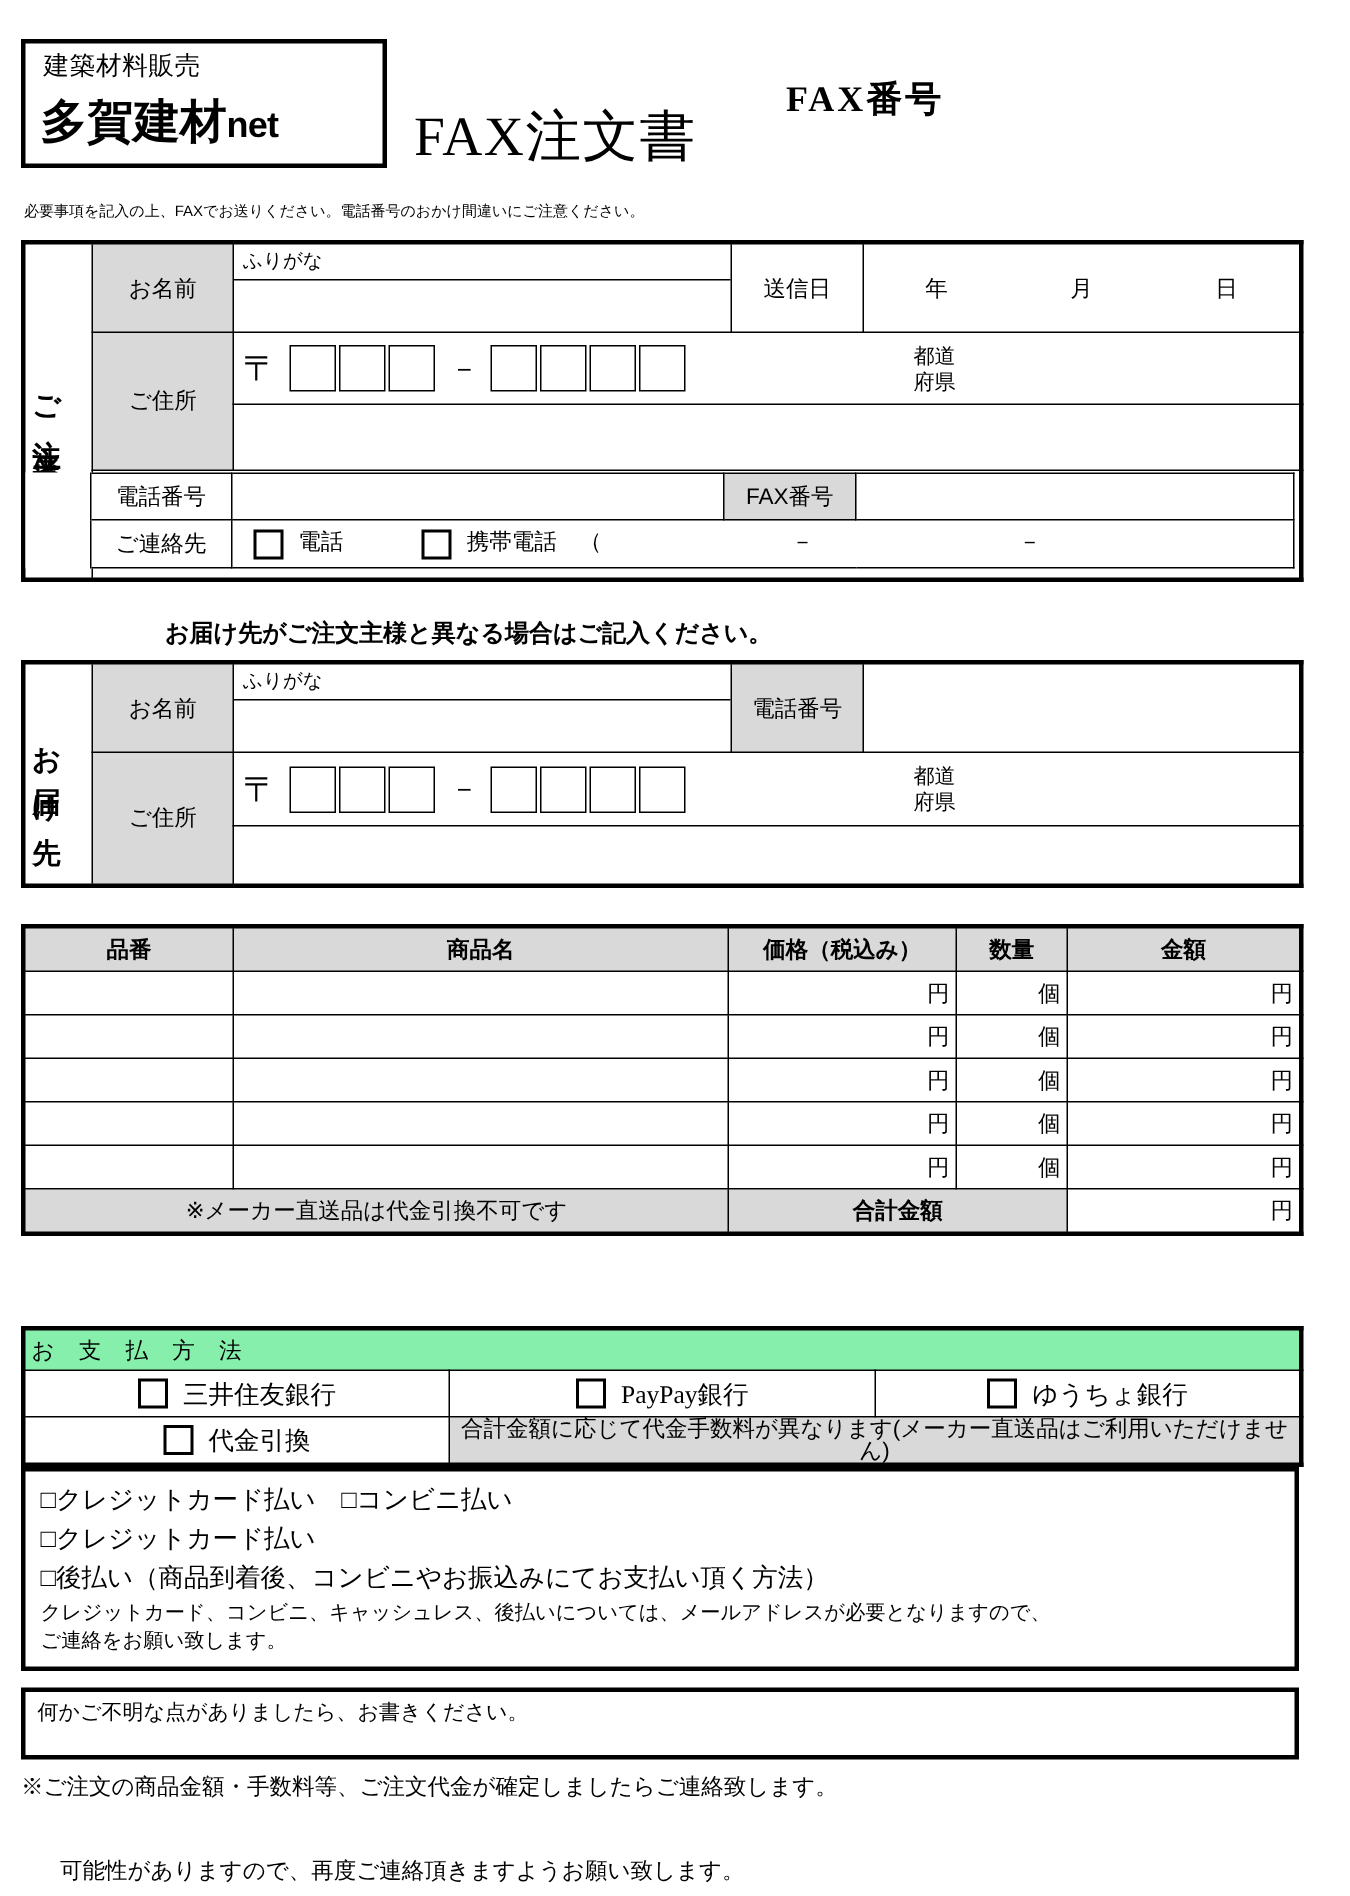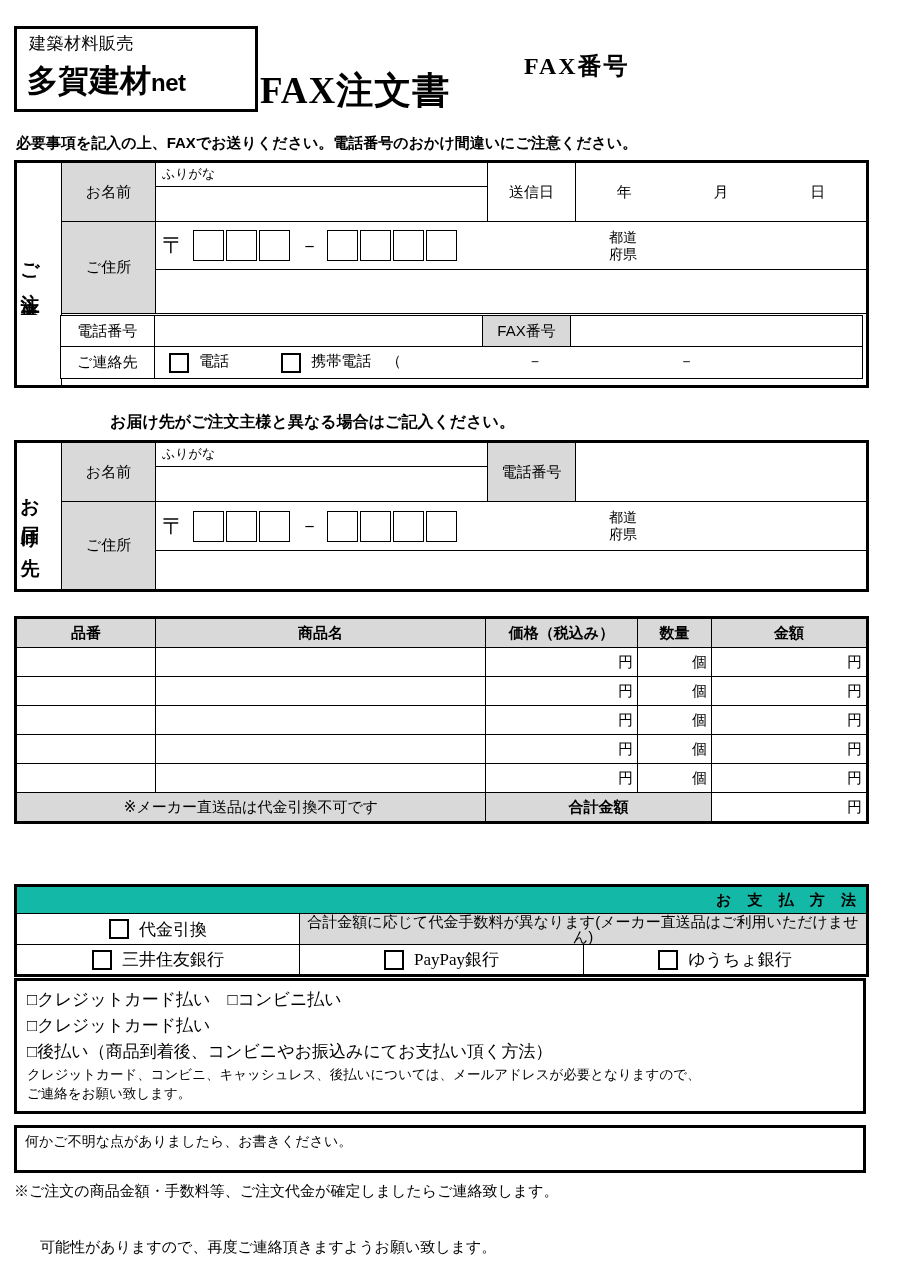--- a/index.html
+++ b/index.html
@@ -52,24 +52,24 @@
     letter-spacing: 0px;
     white-space: nowrap;
   }
   .logo-main .net {
     font-size: 24px;
     font-weight: 700;
     letter-spacing: -0.5px;
   }
   .fax-title {
     position: absolute;
-    left: 246px;
+    left: 262px;
     top: 44px;
     font-size: 37px;
-    font-weight: 700;
+    font-weight: 400;
     font-family: "Liberation Serif", "DejaVu Serif", serif;
     letter-spacing: 1px;
     white-space: nowrap;
   }
   .fax-no-label {
     position: absolute;
     left: 510px;
     top: 28px;
     font-size: 24px;
     font-family: "Liberation Serif", "DejaVu Serif", serif;
@@ -88,22 +88,22 @@
     border-bottom: 3px solid #000;
     text-align: center;
     padding-bottom: 2px;
     white-space: nowrap;
   }
 
   .notice-line {
     position: absolute;
     left: 16px;
     top: 134px;
-    font-size: 15px;
-    font-weight: 700;
+    font-size: 10px;
+    font-weight: 400;
     letter-spacing: 0px;
   }
 
   
   table.grid {
     border-collapse: collapse;
     table-layout: fixed;
     background: #fff;
   }
   table.grid td {
@@ -238,24 +238,24 @@
     font-weight: 700;
   }
   .block-pay {
     position: absolute;
     left: 14px;
     top: 884px;
     width: 852px;
   }
   .block-pay table { width: 100%; }
   .pay-title td {
-    background: #14b8a6;
-    text-align: right;
+    background: #86efac;
+    text-align: left;
     font-size: 17px;
-    font-weight: 700;
+    font-weight: 400;
     letter-spacing: 6px;
     height: 28px;
   }
   .pay-row td { height: 31px; font-size: 16px; }
   .pay-opt {
     display: flex;
     align-items: center;
     justify-content: center;
     gap: 0;
     font-family: "Liberation Serif", "DejaVu Serif", serif;
@@ -544,44 +544,44 @@
         <col style="width:284px">
       </colgroup>
       <tbody>
         <tr class="pay-title">
           <td colspan="3">お 支 払 方 法</td>
         </tr>
         <tr class="pay-row">
           <td>
             <div class="pay-opt">
                 <span class="chk"></span>
-                <span>代金引換</span>
-              </div>
-          </td>
-          <td colspan="2" class="pay-small" style="padding:0 4px;">合計金額に応じて代金手数料が異なります(メーカー直送品はご利用いただけません)</td>
+                <span>三井住友銀行</span>
+              </div>
+          </td>
+          <td>
+            <div class="pay-opt">
+                <span class="chk"></span>
+                <span>PayPay銀行</span>
+              </div>
+          </td>
+          <td>
+            <div class="pay-opt">
+                <span class="chk"></span>
+                <span>ゆうちょ銀行</span>
+              </div>
+          </td>
         </tr>
         <tr class="pay-row">
           <td>
             <div class="pay-opt">
                 <span class="chk"></span>
-                <span>三井住友銀行</span>
-              </div>
-          </td>
-          <td>
-            <div class="pay-opt">
-                <span class="chk"></span>
-                <span>PayPay銀行</span>
-              </div>
-          </td>
-          <td>
-            <div class="pay-opt">
-                <span class="chk"></span>
-                <span>ゆうちょ銀行</span>
-              </div>
-          </td>
+                <span>代金引換</span>
+              </div>
+          </td>
+          <td colspan="2" class="pay-small" style="padding:0 4px;">合計金額に応じて代金手数料が異なります(メーカー直送品はご利用いただけません)</td>
         </tr>
       </tbody>
     </table>
   </div>
 
   <div class="pay-extra">
     <div class="l">□クレジットカード払い　□コンビニ払い</div>
     <div class="l">□クレジットカード払い</div>
     <div class="l">□後払い（商品到着後、コンビニやお振込みにてお支払い頂く方法）</div>
     <div class="s">クレジットカード、コンビニ、キャッシュレス、後払いについては、メールアドレスが必要となりますので、</div>

